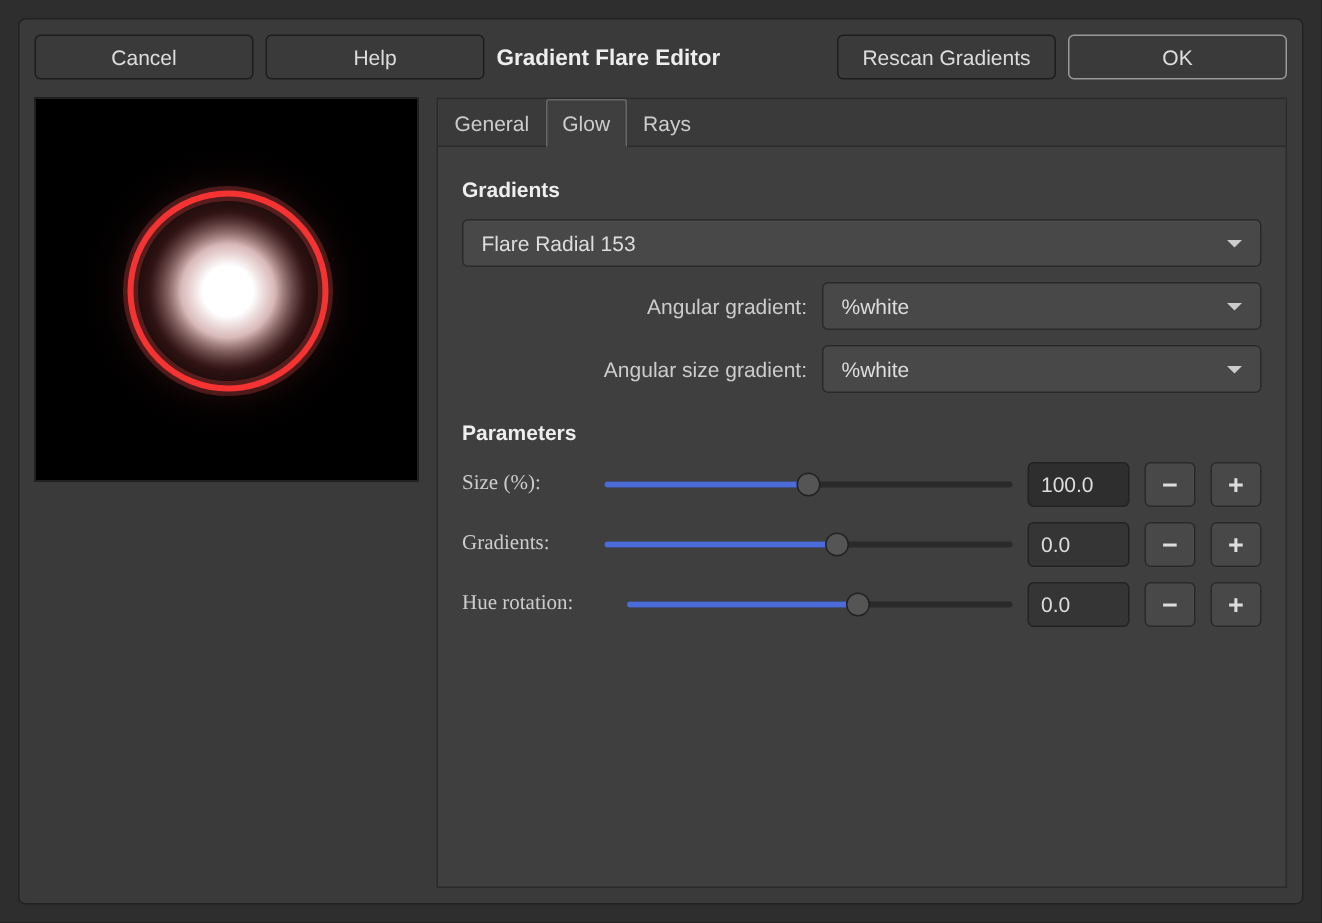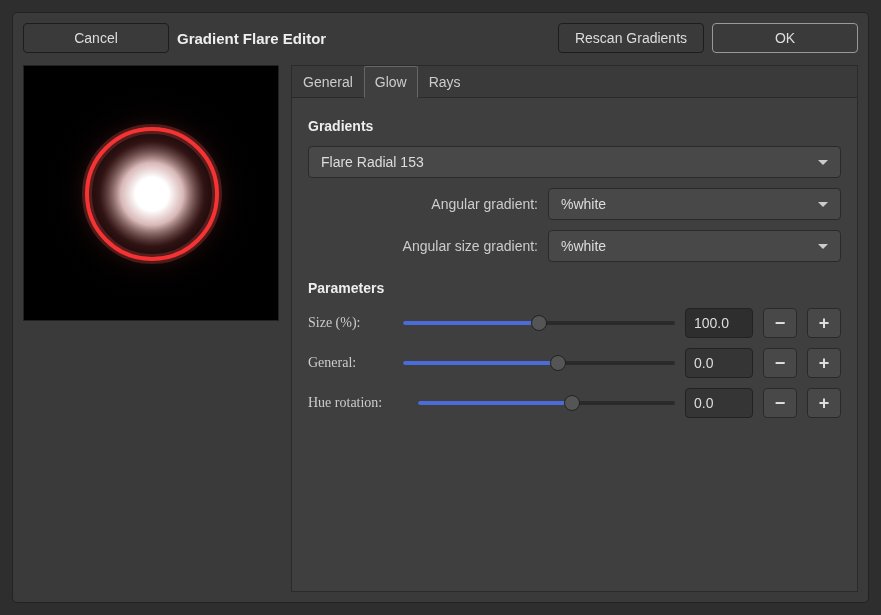--- a/index.html
+++ b/index.html
@@ -208,20 +208,23 @@
   }
 </style>
 </head>
 <body>
 
 <div class="window">
   <div class="dialog">
     <div class="topbar">
       <div class="btn btn-wide">
           <span>Cancel</span>
+        </div>
+      <div class="btn btn-wide">
+          <span>Help</span>
         </div>
       <div class="title">Gradient Flare Editor</div>
       <div class="btn" style="width:146px">
           <span>Rescan Gradients</span>
         </div>
       <div class="btn btn-accent">
           <span>OK</span>
         </div>
     </div>
 
@@ -293,21 +296,21 @@
               </div>
             <div class="step-btn">
                 <span>−</span>
               </div>
             <div class="step-btn">
                 <span>+</span>
               </div>
           </div>
 
           <div class="param-row">
-            <div class="param-label">General:</div>
+            <div class="param-label">Gradients:</div>
             <div class="slider">
               <div class="track">
                   <div class="track-fill" id="fill-rot" style="width: 57%;"></div>
                 </div>
               <div class="thumb" id="thumb-rot" style="left: 57%;"></div>
             </div>
             <div class="num-input">
                 <span>0.0</span>
               </div>
             <div class="step-btn">

